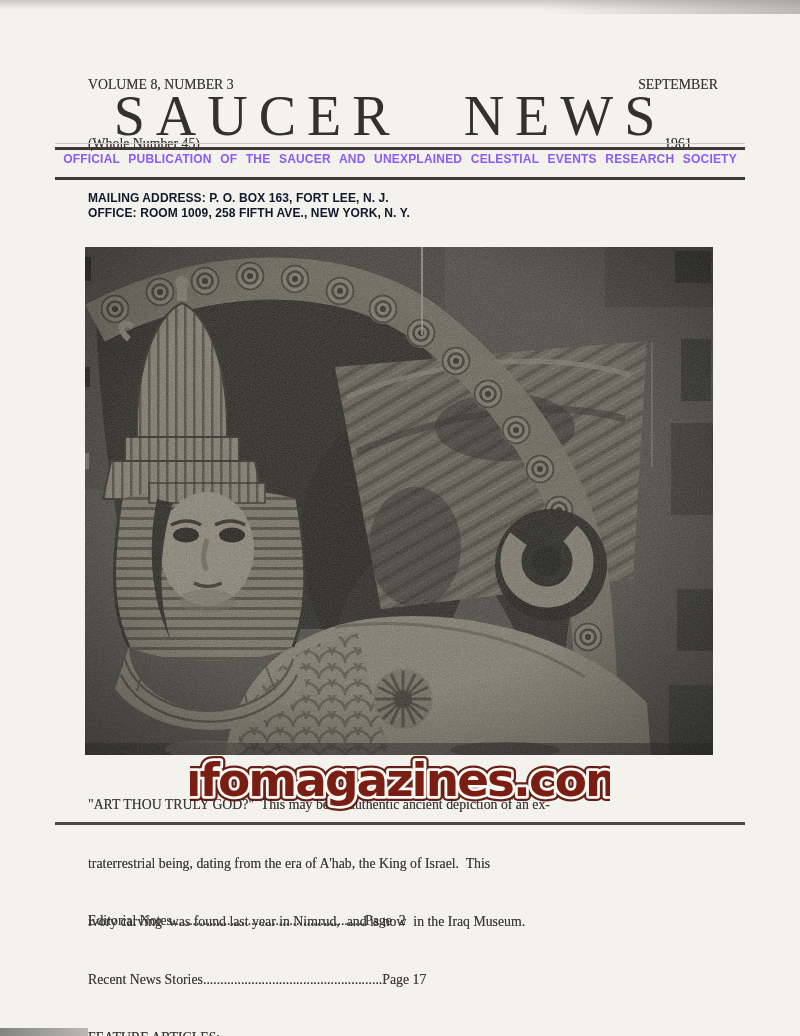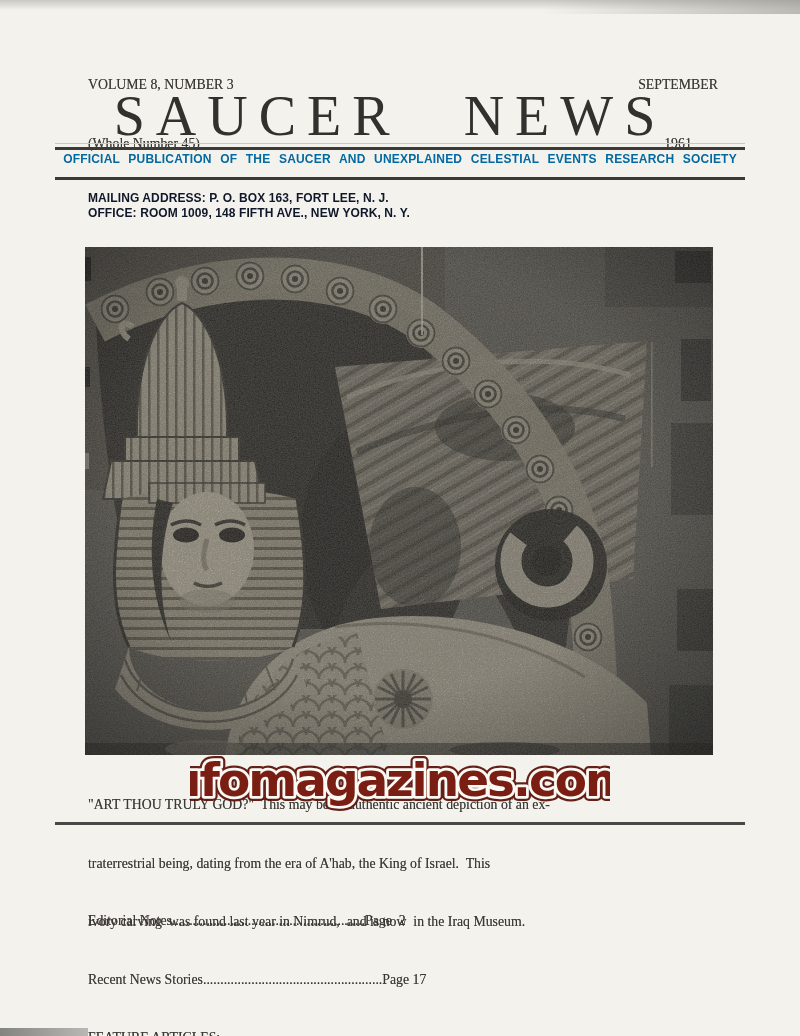--- a/index.html
+++ b/index.html
@@ -15,21 +15,21 @@
   .typ{font-size:13.8px;line-height:19.5px;color:#3b3936;text-shadow:0 0 .5px rgba(50,48,45,.6);}
   .vol-block{position:absolute;left:88px;top:36px;}
   .date-block{position:absolute;left:628px;top:36px;width:100px;text-align:center;}
   .title{position:absolute;left:0;top:84px;width:780px;text-align:center;
         font-family:"Liberation Serif","DejaVu Serif",serif;font-size:56px;font-weight:400;
         color:#33312e;letter-spacing:11px;word-spacing:38px;}
   .rule{position:absolute;left:55px;width:690px;background:#3c3a37;}
   .rule-faint{position:absolute;left:55px;width:690px;height:1px;background:#c9c7c2;}
   .banner{position:absolute;left:0;top:152px;width:800px;text-align:center;
         font-family:"Liberation Sans",sans-serif;font-weight:bold;font-size:12px;
-        color:#0369a1;letter-spacing:.2px;word-spacing:5px;white-space:nowrap;}
+        color:#8b5cf6;letter-spacing:.2px;word-spacing:5px;white-space:nowrap;}
   .contact{position:absolute;left:88px;top:191px;font-family:"Liberation Sans",sans-serif;
         font-weight:bold;font-size:12px;line-height:14.5px;color:#0f172a;letter-spacing:.1px;}
   .editor{position:absolute;left:592px;top:194px;font-family:"Liberation Sans",sans-serif;
         font-weight:bold;font-size:12px;line-height:15px;color:#34322f;}
   .photo{position:absolute;left:85px;top:247px;width:628px;height:508px;background:#59564f;}
   .caption{position:absolute;left:88px;top:756px;}
   .rule-caption{top:822px;height:3px;background:#4a4846;}
   .watermark{position:absolute;left:190px;top:742px;width:420px;height:76px;pointer-events:none;}
   .contents-head{position:absolute;left:0;top:841px;width:800px;text-align:center;
         font-size:13.8px;font-weight:bold;letter-spacing:1.5px;color:#353330;
@@ -57,21 +57,21 @@
 
   <div class="title">SAUCER NEWS</div>
 
   <div class="rule-faint" style="top:143px"></div>
   <div class="rule" style="top:147px;height:3px"></div>
   <div class="banner">OFFICIAL PUBLICATION OF THE SAUCER AND UNEXPLAINED CELESTIAL EVENTS RESEARCH SOCIETY</div>
   <div class="rule" style="top:177px;height:3px"></div>
 
   <div class="contact">
     <div>MAILING ADDRESS: P. O. BOX 163, FORT LEE, N. J.</div>
-    <div>OFFICE: ROOM 1009, 148 FIFTH AVE., NEW YORK, N. Y.</div>
+    <div>OFFICE: ROOM 1009, 258 FIFTH AVE., NEW YORK, N. Y.</div>
   </div>
 
 
   <div class="photo">
     <svg width="628" height="508" viewBox="0 0 628 508">
       <defs>
         <filter id="gD">
             <feTurbulence type="fractalNoise" baseFrequency="0.9" numOctaves="2" stitchTiles="stitch"></feTurbulence>
           <feColorMatrix type="matrix" values="0 0 0 0 0  0 0 0 0 0  0 0 0 0 0  0.7 0.7 0.7 0 0"></feColorMatrix>
           </filter>

